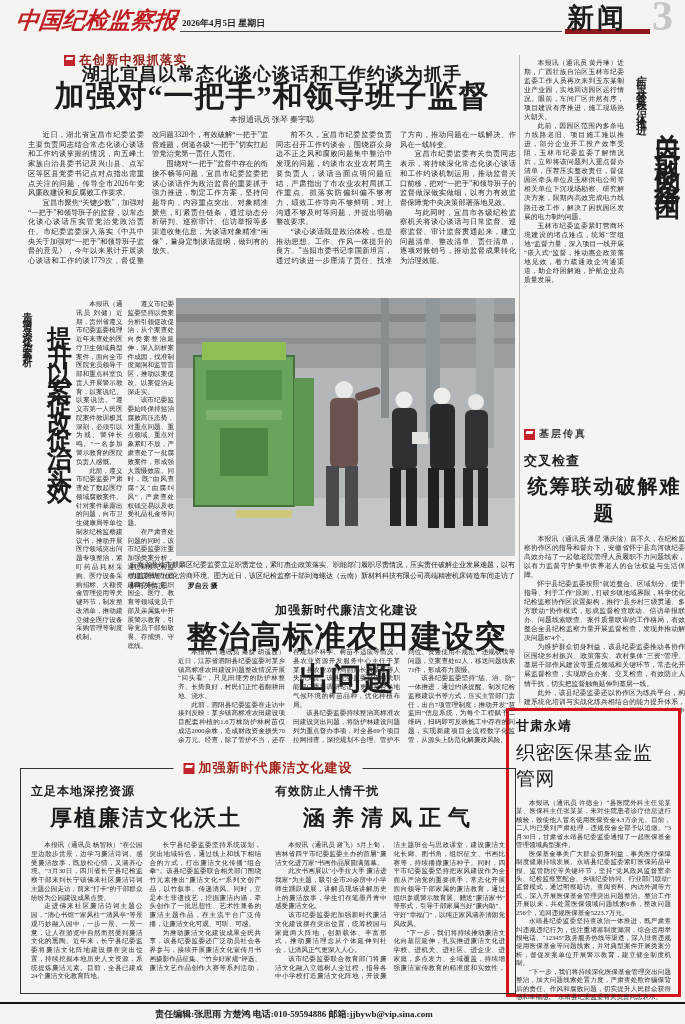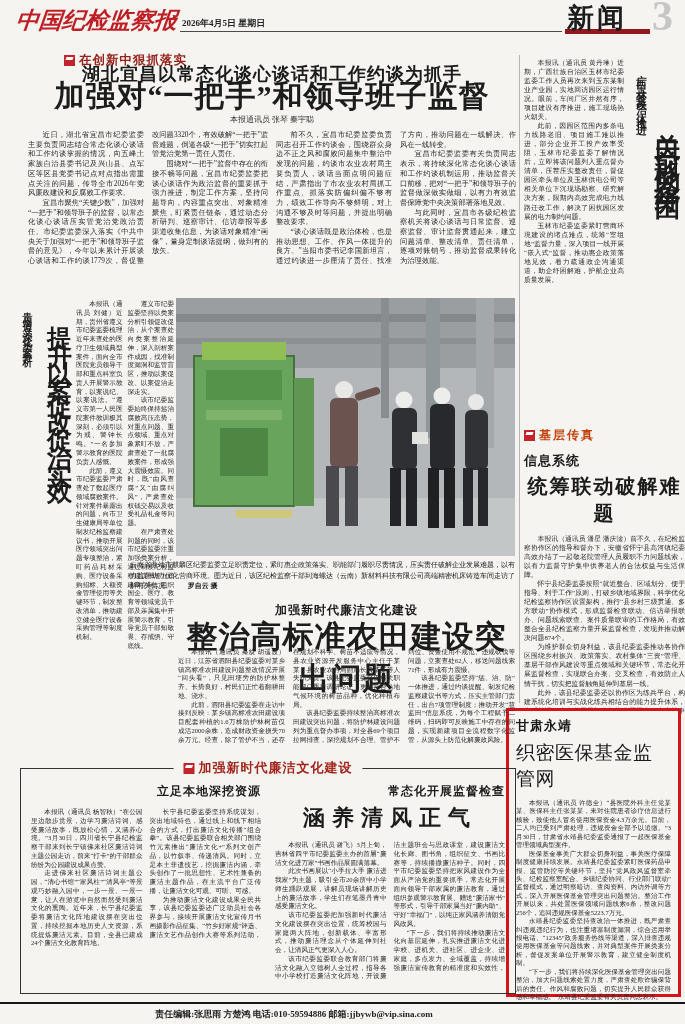--- a/index.html
+++ b/index.html
@@ -34,21 +34,21 @@
   .bt{font-size:7.3px;line-height:1.33;text-align:justify;color:#2a2a2a;overflow:hidden;}
   .bt p{margin:0;text-indent:2em;}
   
   .rail-divider{left:519px;top:55px;width:1px;height:648px;background:#b5b5b2;}
   .yulin{left:524px;top:58px;width:161px;height:362px;display:flex;}
   .yulin-body{width:100px;height:100%;font-size:6.8px;}
   .vert{writing-mode:vertical-rl;text-orientation:upright;}
   .yulin-sub{width:24px;font-size:10.5px;font-weight:bold;letter-spacing:5px;padding-top:8px;}
   .yulin-head{width:37px;font-size:26px;font-weight:900;letter-spacing:9px;padding-top:54px;}
   .jiceng{left:524px;top:427px;display:flex;align-items:center;gap:4px;}
-  .jiceng-label{font-size:12px;font-weight:bold;color:#c2410c;letter-spacing:2px;}
+  .jiceng-label{font-size:10px;font-weight:bold;color:#404040;letter-spacing:2px;}
   .huaining{left:524px;top:452px;width:161px;}
   .loc-tag{font-size:13px;font-weight:bold;letter-spacing:1px;}
   .huaining-head{font-size:20px;font-weight:900;letter-spacing:2px;margin-top:3px;text-align:center;}
   .huaining-body{margin-top:7px;height:196px;font-size:6.8px;}
   
   .redbox{left:506px;top:708px;width:175px;height:289px;border:3.5px solid #d6131b;
     box-sizing:border-box;padding:6px 7px;background:#f5f4f1;}
   .yj-head{font-size:19px;font-weight:400;letter-spacing:0.5px;margin-top:5px;}
   .yj-body{margin-top:7px;height:212px;font-size:6.5px;line-height:1.3;}
   
@@ -67,21 +67,21 @@
   .siyang-body{left:178px;top:648px;width:337px;height:108px;column-count:3;column-gap:8px;
     font-size:6.6px;}
   
   .culture{left:20px;top:768px;width:496px;height:226px;border:1.5px solid #333;
     box-sizing:border-box;}
   .culture-title{position:absolute;top:-10px;left:50%;transform:translateX(-50%);
     background:#f5f4f1;padding:0 10px;display:flex;align-items:center;gap:4px;white-space:nowrap;justify-content:center;}
   .culture-title-label{font-size:13px;font-weight:bold;color:#a3261e;letter-spacing:1px;}
   .culture-inner{display:flex;gap:14px;padding:14px 10px 6px 10px;height:100%;box-sizing:border-box;}
   .cul-half{flex:1;min-width:0;}
-  .cul-sub{font-size:12px;font-weight:bold;letter-spacing:1px;text-align:right;}
+  .cul-sub{font-size:12px;font-weight:bold;letter-spacing:1px;text-align:left;}
   .cul-head{font-size:22px;font-weight:900;text-align:center;margin-top:3px;}
   .cul-head.wide{letter-spacing:7px;}
   .cul-head.narrow{letter-spacing:2px;}
   .cul-body{margin-top:8px;height:148px;column-count:2;column-gap:7px;font-size:6.6px;}
   
   .foot-rule{left:0;top:1002px;width:685px;height:2px;background:#161616;}
   .foot-text{left:0;top:1008px;width:588px;font-size:9px;font-weight:bold;color:#222;}
 </style>
 </head>
 <body>
@@ -122,21 +122,21 @@
   <div class="vert yulin-sub">广西玉林查改治一体推进</div>
   <div class="vert yulin-head">关口前移助企纾困</div>
 </div>
 
 <div class="abs jiceng">
   <span class="flag-icon"></span>
   <span class="jiceng-label">基层传真</span>
 </div>
 
 <div class="abs huaining">
-  <div class="loc-tag">信息系统</div>
+  <div class="loc-tag">交叉检查</div>
   <div class="huaining-head">统筹联动破解难题</div>
   <div class="huaining-body bt">
     <p>本报讯（通讯员 潘星 潘庆淦）前不久，在纪检监察协作区的指导和督办下，安徽省怀宁县高河镇纪委高效办结了一起敬老院管理人员履职不力问题线索，以有力监督守护集中供养老人的合法权益与生活保障。</p>
     <p>怀宁县纪委监委按照“就近整合、区域划分、便于指导、利于工作”原则，打破乡镇地域界限，科学优化纪检监察协作区设置架构，推行“县乡村三级贯通、多方联动”协作模式，形成监督检查联动、信访举报联办、问题线索联查、案件质量联审的工作格局，有效整合全县纪检监察力量开展监督检查，发现并推动解决问题874个。</p>
     <p>为维护群众切身利益，该县纪委监委推动各协作区围绕乡村振兴、政策落实、农村集体“三资”管理、基层干部作风建设等重点领域和关键环节，常态化开展监督检查，实现联合办案、交叉检查，有效防止人情干扰，切实把监督触角延伸到基层一线。</p>
     <p>此外，该县纪委监委还以协作区为练兵平台，构建系统化培训与实战化练兵相结合的能力提升体系，先后抽调30余名基层干部参与协作区工作，在实战中锤炼过硬本领。</p>
   </div>
 </div>
 
 <div class="abs redbox">
@@ -219,29 +219,30 @@
 </div>
 
 <div class="abs culture">
   <div class="culture-title">
     <span class="flag-icon"></span>
     <span class="culture-title-label">加强新时代廉洁文化建设</span>
   </div>
   <div class="culture-inner">
     <div class="cul-half">
       <div class="cul-sub">立足本地深挖资源</div>
+      <div class="cul-head narrow">厚植廉洁文化沃土</div>
       <div class="cul-body bt">
         <p>本报讯（通讯员 杨智秋）“在公园里边散步赏景，边学习廉洁诗词、感受廉洁故事，既放松心情，又涵养心境。”3月30日，四川省长宁县纪检监察干部来到长宁镇佛来社区廉洁诗词主题公园走访，前来“打卡”的干部群众纷纷为公园建设成果点赞。</p>
         <p>走进佛来社区廉洁诗词主题公园，“清心书馆”“家风柱”“清风亭”等景观巧妙融入园中，一步一景、一景一意，让人在游览中自然而然受到廉洁文化的熏陶。近年来，长宁县纪委监委将廉洁文化阵地建设摆在突出位置，持续挖掘本地历史人文资源，系统提炼廉洁元素。目前，全县已建成24个廉洁文化教育阵地。</p>
         <p>长宁县纪委监委坚持系统谋划，突出地域特色，通过线上和线下相结合的方式，打出廉洁文化传播“组合拳”。该县纪委监委联合相关部门围绕竹元素推出“廉洁文化+”系列文创产品，以竹叙事、传递清风。同时，立足本土非遗技艺，挖掘廉洁内涵，牵头创作了一批思想性、艺术性兼备的廉洁主题作品，在主流平台广泛传播，让廉洁文化可观、可听、可感。</p>
         <p>为推动廉洁文化建设成果全民共享，该县纪委监委还广泛动员社会各界参与，接续开展廉洁文化宣传月书画摄影作品征集、“竹乡好家规”评选、廉洁文艺作品创作大赛等系列活动，以群众喜闻乐见的方式传播清廉理念，营造崇廉尚廉的浓厚氛围。</p>
       </div>
     </div>
     <div class="cul-half">
-      <div class="cul-sub">常态化开展监督检查</div>
+      <div class="cul-sub">有效防止人情干扰</div>
       <div class="cul-head wide">涵养清风正气</div>
       <div class="cul-body bt">
         <p>本报讯（通讯员 谢飞）3月上旬，吉林省四平市纪委监委主办的首届“廉洁文化进万家”书画作品展圆满落幕。</p>
         <p>此次书画展以“小手拉大手 廉洁进我家”为主题，吸引全市20余所中小学师生踊跃观展，讲解员现场讲解历史上的廉洁故事，学生们在笔墨丹青中感受廉洁文化。</p>
         <p>该市纪委监委把加强新时代廉洁文化建设摆在突出位置，统筹校园与家庭两大阵地，创新载体、丰富形式，推动廉洁理念从个体延伸到社会，让清风正气更深入人心。</p>
         <p>该市纪委监委联合教育部门将廉洁文化融入立德树人全过程，指导各中小学校打造廉洁文化阵地，开设廉洁主题班会与思政课堂，建设廉洁文化长廊、图书角，组织征文、书画比赛等，持续播撒廉洁种子。同时，四平市纪委监委坚持把家风建设作为全面从严治党的重要抓手，常态化开展面向领导干部家属的廉洁教育，通过组织参观警示教育展、赠送“廉洁家书”等形式，引导干部家属当好“廉内助”、守好“幸福门”，以纯正家风涵养清朗党风政风。</p>
         <p>“下一步，我们将持续推动廉洁文化向基层延伸，扎实推进廉洁文化进学校、进机关、进社区、进企业、进家庭，多点发力、全域覆盖，持续增强廉洁宣传教育的精准度和实效性，营造崇廉尚廉的社会风尚。”四平市纪委监委有关负责同志介绍。</p>
       </div>
     </div>
   </div>

